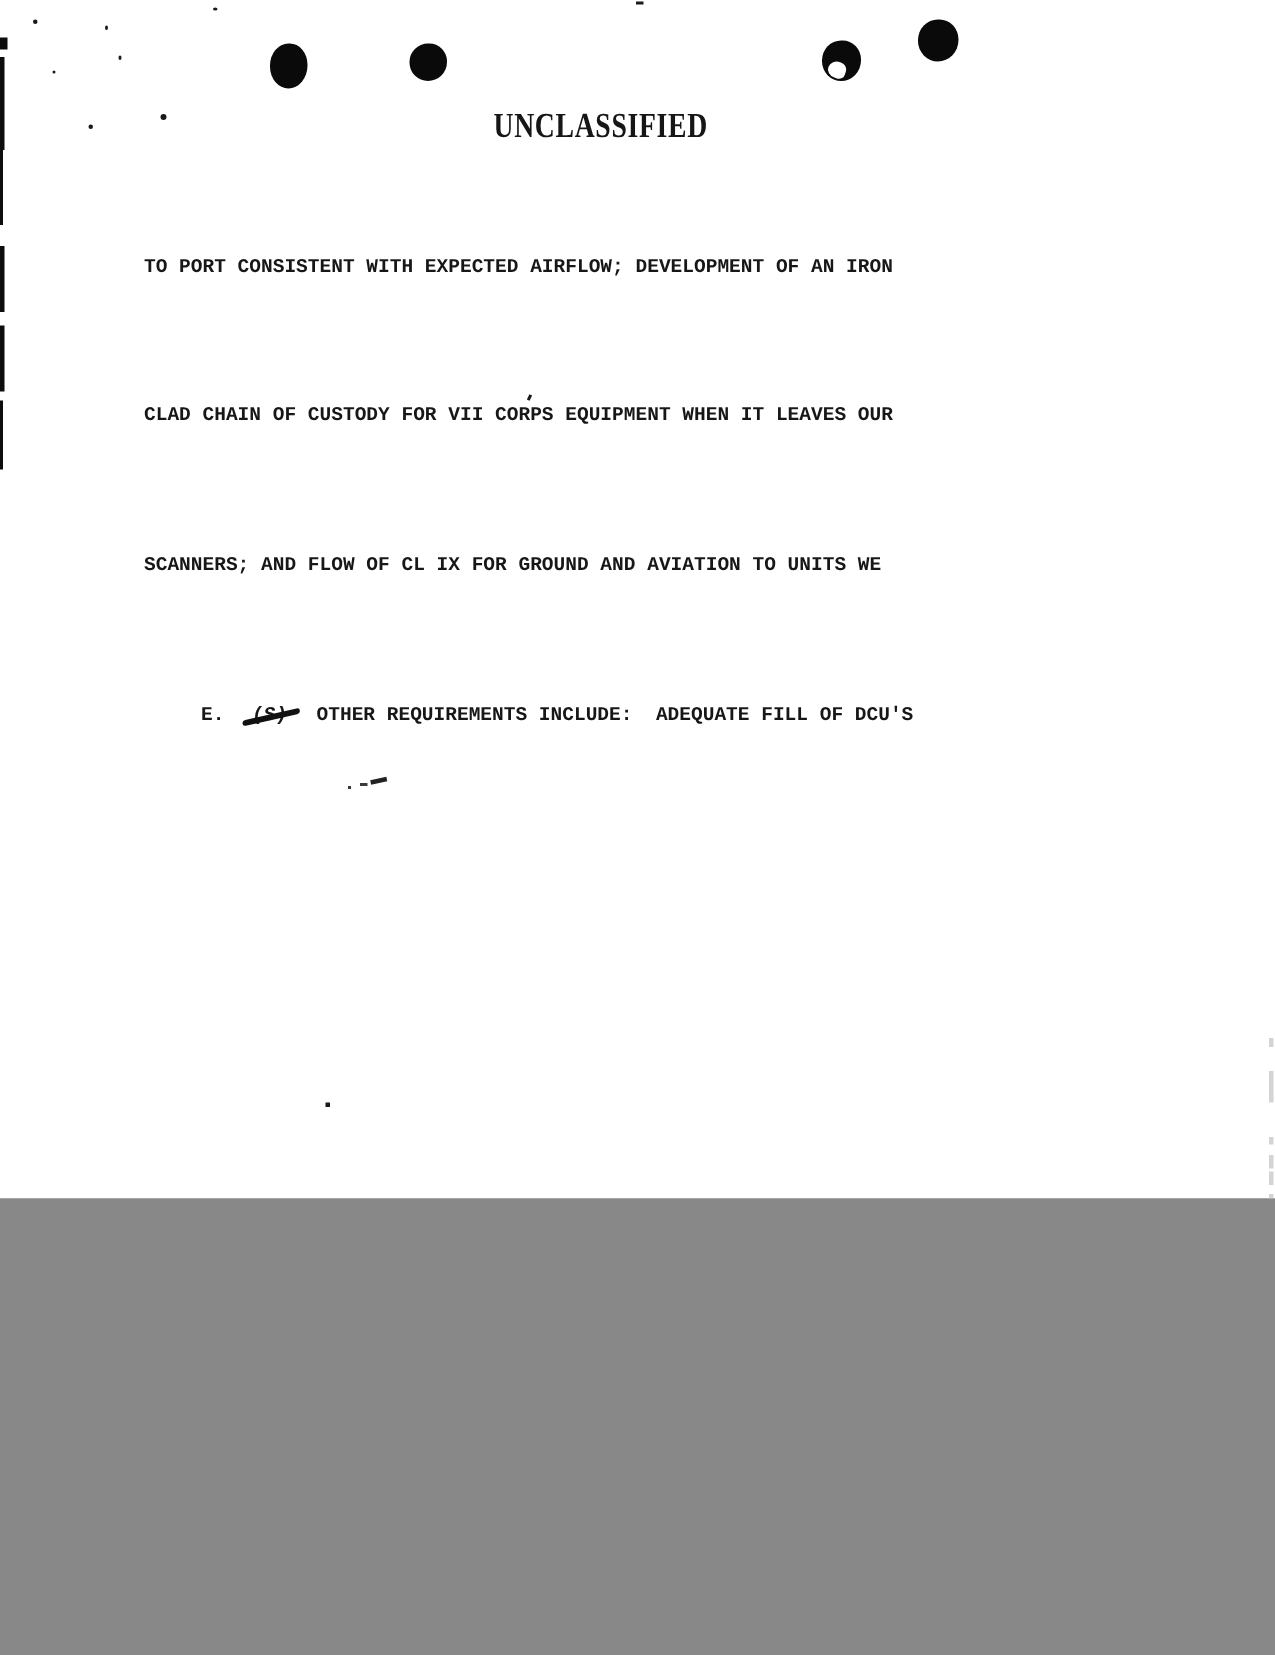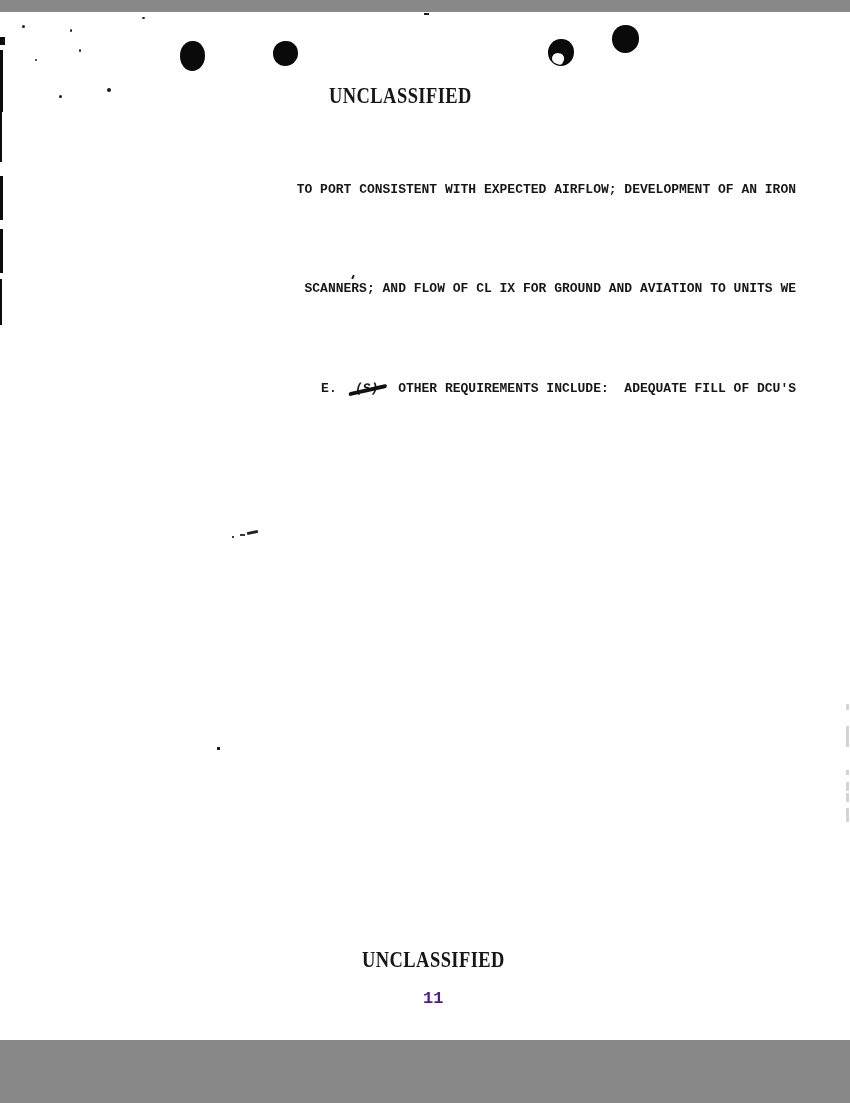--- a/index.html
+++ b/index.html
@@ -1,26 +1,25 @@
 <!DOCTYPE html>
 <html><head>
 <meta charset="utf-8">
 <style>
   * { margin: 0; padding: 0; box-sizing: border-box; }
   html, body { background: #888; }
   .page {
     position: relative;
     width: 850px;
-    height: 1028px;
-    margin: 12px auto;
+    height: 799px;
+    margin: 0 auto;
     background: #ffffff;
     overflow: hidden;
     font-family: "Liberation Mono", "DejaVu Sans Mono", monospace;
     color: #141414;
-    text-align: right;
   }
 
   
   .classification {
     position: absolute;
     font-family: "Liberation Serif", "DejaVu Serif", serif;
     font-weight: bold;
     font-size: 21px;
     letter-spacing: 0.5px;
     color: #161616;
@@ -149,20 +148,21 @@
   <div class="speck" style="left:352px; top:263px; width:2px; height:4px; transform:rotate(25deg); border-radius:0;"></div>
 
   <div class="pencil" style="left:232px; top:524px; width:2px; height:2px;"></div>
   <div class="pencil" style="left:240px; top:522px; width:5px; height:2px;"></div>
   <div class="pencil" style="left:247px; top:519px; width:11px; height:3px; transform:rotate(-12deg); background:#222;"></div>
 
   <div class="classification top">UNCLASSIFIED</div>
 
   <div class="doc-body">
     <div class="doc-line">TO PORT CONSISTENT WITH EXPECTED AIRFLOW; DEVELOPMENT OF AN IRON</div>
+    <div class="doc-line">CLAD CHAIN OF CUSTODY FOR VII CORPS EQUIPMENT WHEN IT LEAVES OUR</div>
     <div class="doc-line">SCANNERS; AND FLOW OF CL IX FOR GROUND AND AVIATION TO UNITS WE</div>
     <div class="doc-line para-e-line1"><span>E.</span><span class="strike-marking">(S)</span><span>OTHER REQUIREMENTS INCLUDE:  ADEQUATE FILL OF DCU'S</span></div>
   </div>
 
   <div class="classification bottom">UNCLASSIFIED</div>
 
   <div class="page-number">11</div>
 
   <div class="bottom-bar"></div>
 

